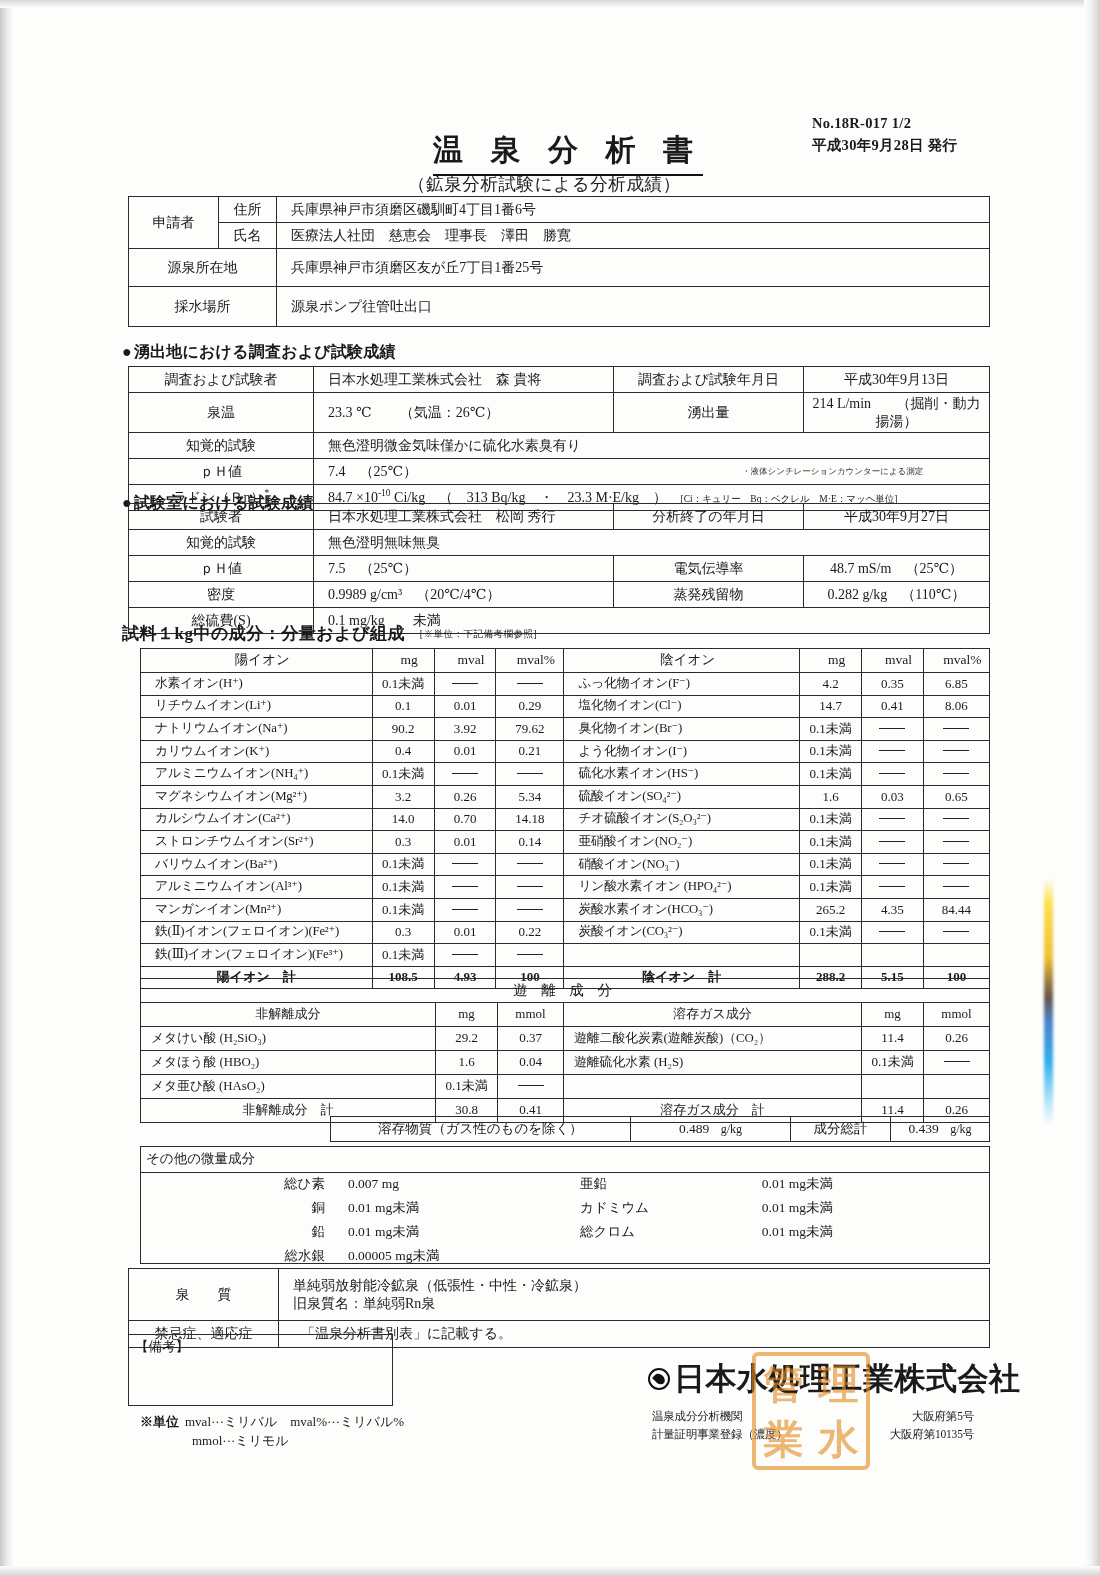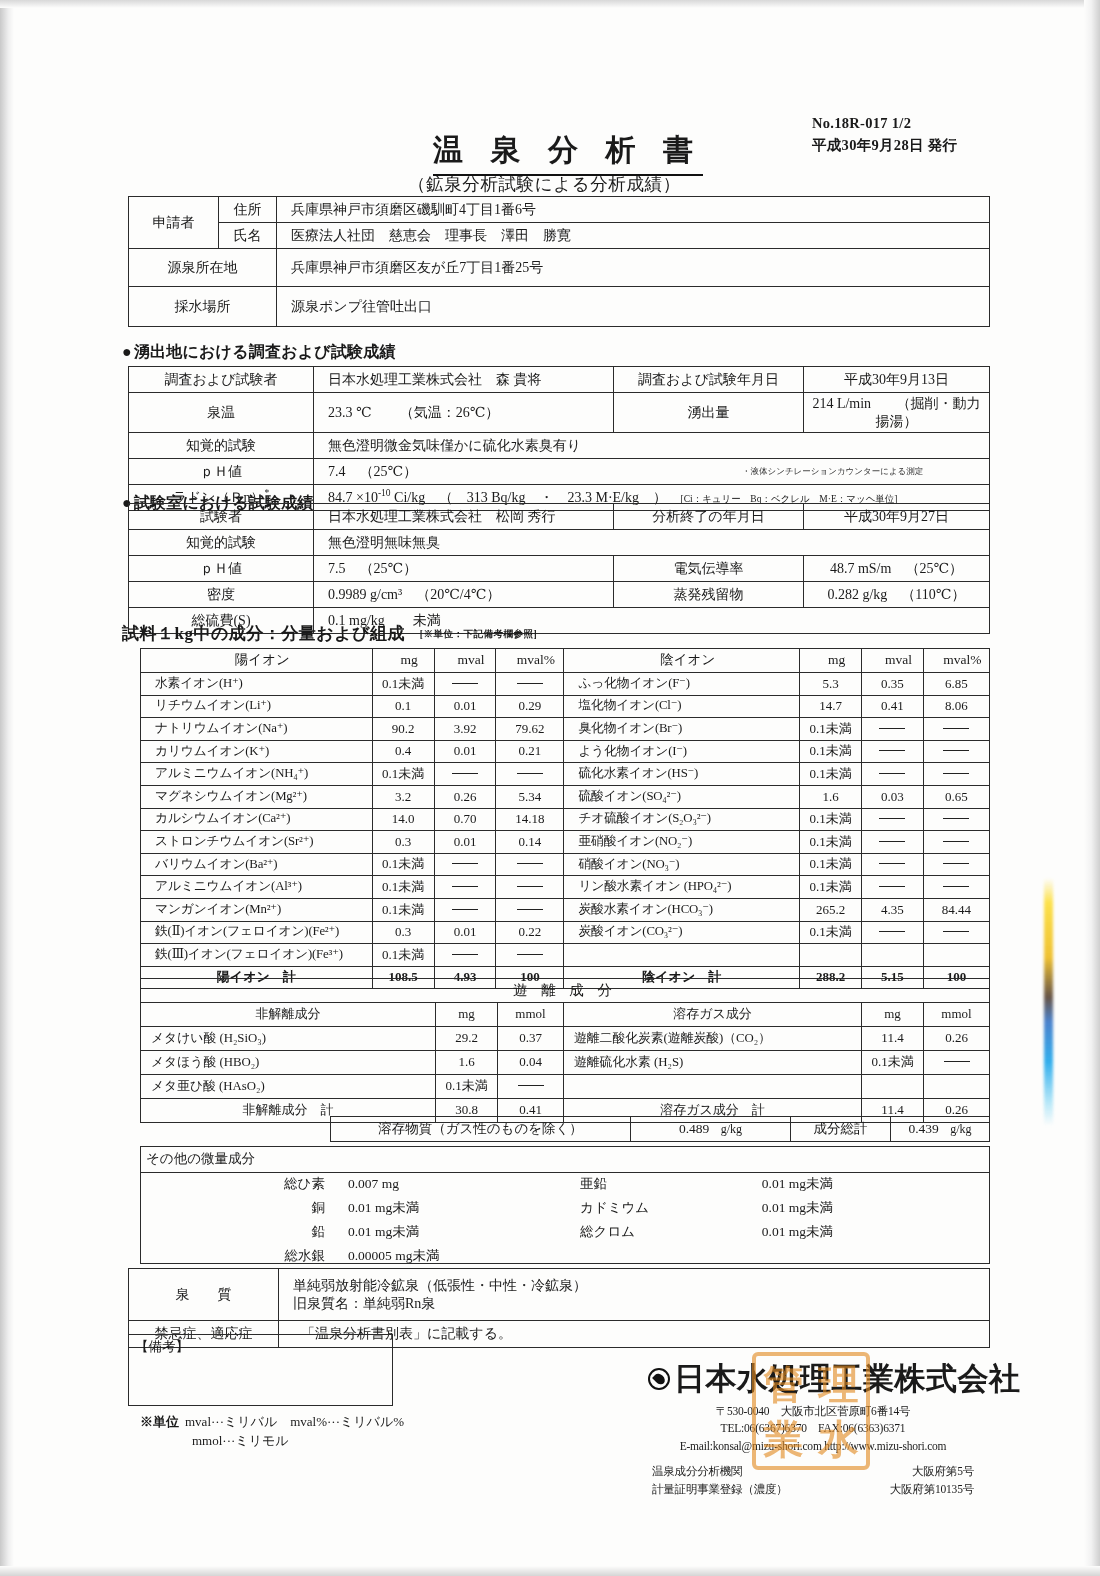--- a/index.html
+++ b/index.html
@@ -93,21 +93,21 @@
   .note-sm { font-size:9.5px; letter-spacing:0; }
   .radon-note {
     position:absolute; left:742px; top:466px; font-size:8.5px;
     color:#333; letter-spacing:0;
   }
 
   .comp-head {
     position:absolute; left:122px; top:622px;
     font-size:17px; font-weight:700; letter-spacing:.5px;
   }
-  .comp-head .hint { font-size:9.5px; font-weight:700; margin-left:10px; vertical-align:2px;}
+  .comp-head .hint { font-size:9.5px; font-weight:400; margin-left:10px; vertical-align:2px;}
 
   
   #ion-table { left:140px; top:648px; width:850px; font-size:13px; }
   #ion-table td { height:22.6px; padding:0px 5px; }
   #ion-table td.name { font-size:12.8px; padding-left:14px; letter-spacing:-.2px; }
   #ion-table td.num { text-align:center; font-size:13px; }
   #ion-table .hdr { text-align:center; font-size:13.5px; height:24px;padding-left:17px; }
   #ion-table .total td { font-weight:600; }
   .dash { display:inline-block; width:26px; border-bottom:1.6px solid #222; vertical-align:4px;}
   sup { font-size:.68em; }
@@ -297,21 +297,21 @@
         <td class="hdr" style="width:66px">mval%</td>
       </tr>
       </thead>
       <tbody id="ion-body">
           <tr>
             <td class="name">水素イオン(H⁺)</td>
             <td class="num">0.1未満</td>
             <td class="num"><span class="dash"></span></td>
             <td class="num"><span class="dash"></span></td>
             <td class="name">ふっ化物イオン(F⁻)</td>
-            <td class="num">5.3</td>
+            <td class="num">4.2</td>
             <td class="num">0.35</td>
             <td class="num">6.85</td>
           </tr>
           <tr>
             <td class="name">リチウムイオン(Li⁺)</td>
             <td class="num">0.1</td>
             <td class="num">0.01</td>
             <td class="num">0.29</td>
             <td class="name">塩化物イオン(Cl⁻)</td>
             <td class="num">14.7</td>
@@ -574,25 +574,20 @@
       <span class="ind"></span><span>mmol···ミリモル</span>
     </div>
 
     <div class="company">
       <div class="company-name">
         <span class="drop-logo">
             <i></i>
           </span>
         <span>日本水処理工業株式会社</span>
       </div>
-      <div class="company-addr">
-        <div>〒530-0040　大阪市北区菅原町6番14号</div>
-        <div>TEL:06(6367)6370　FAX:06(6363)6371</div>
-        <div>E-mail:konsal@mizu-shori.com  http://www.mizu-shori.com</div>
-      </div>
       <div class="company-reg">
         <div class="rrow">
           <span>温泉成分分析機関</span>
           <span>大阪府第5号</span>
         </div>
         <div class="rrow">
           <span>計量証明事業登録（濃度）</span>
           <span>大阪府第10135号</span>
         </div>
       </div>

